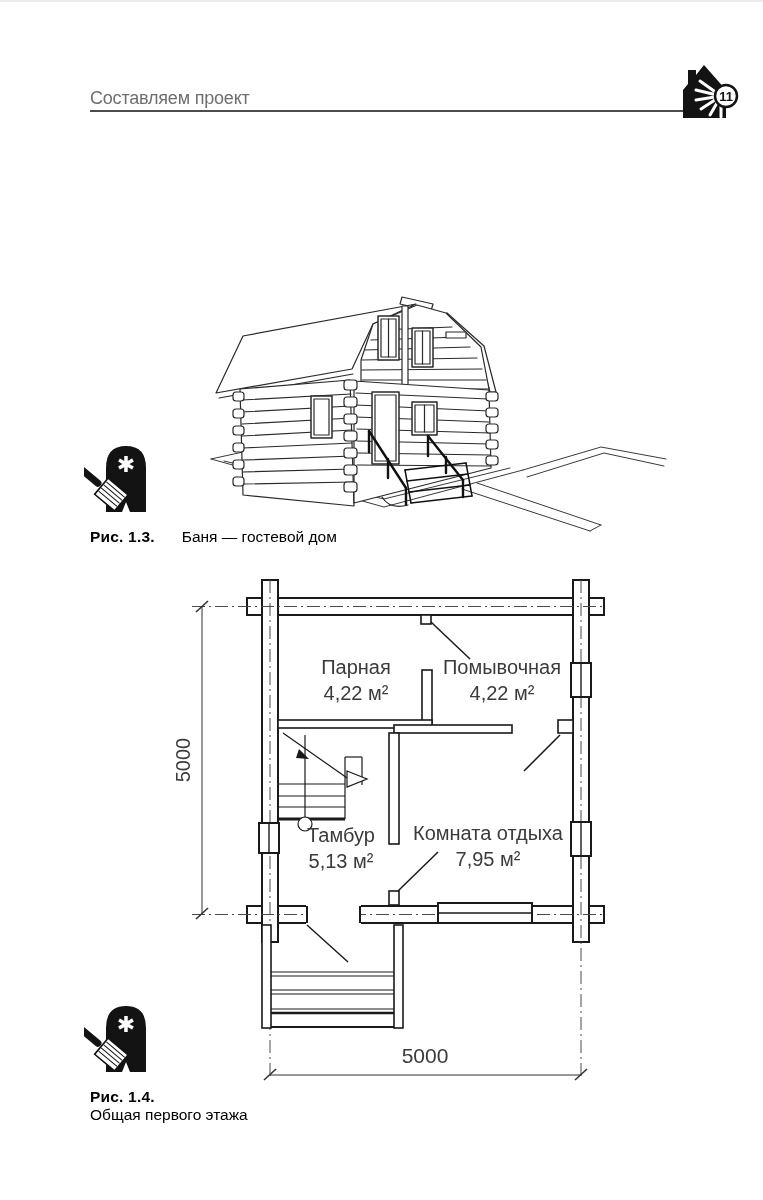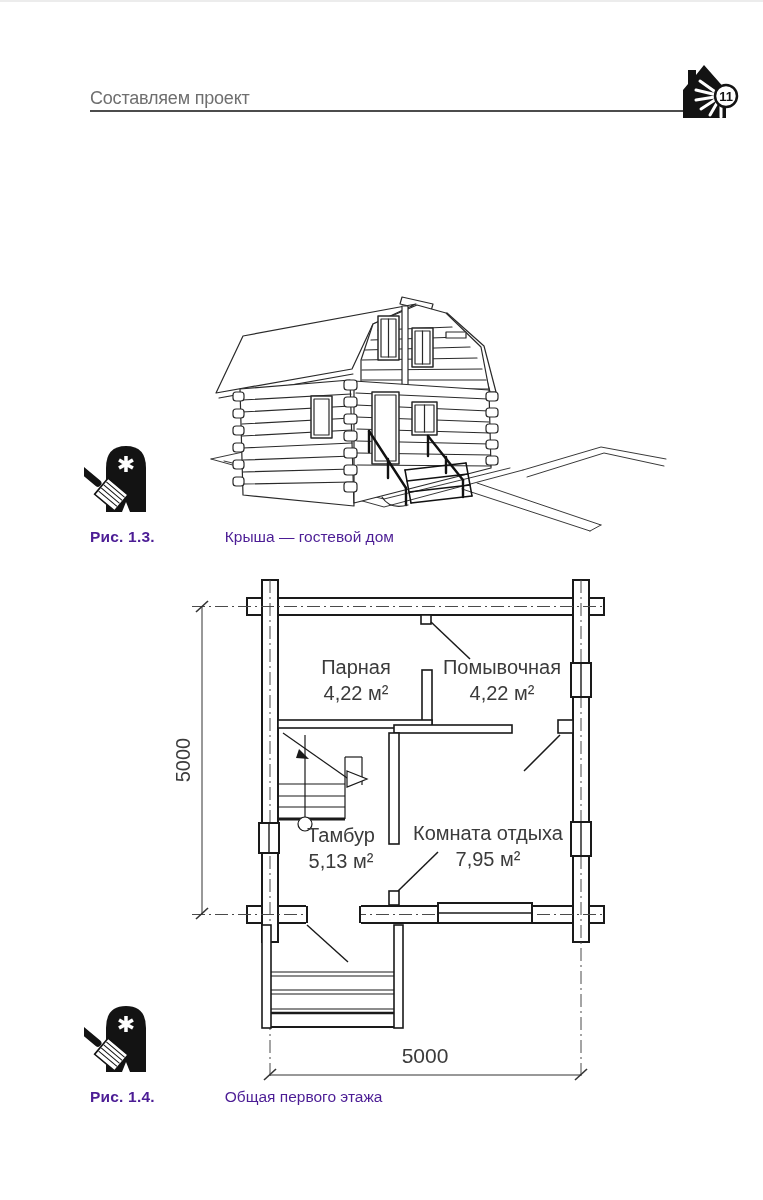--- a/index.html
+++ b/index.html
@@ -19,26 +19,26 @@
 
   .intro {
     position:absolute; left:90px; top:132px; width:604px;
     font-family:"Liberation Serif", serif; font-size:19.5px; line-height:26.5px;
     color:#1c1c1c; text-align:justify;
   }
   .intro b { letter-spacing:0.2px; }
 
   .fig-art { position:absolute; }
   .caption {
-    position:absolute; left:90px; font-size:15.5px; color:#4c1d95;
-    display:flex; align-items:baseline;gap:43px;
+    position:absolute; left:90px; font-size:15.5px; color:#000000;
+    display:flex; align-items:baseline;
   }
   .caption b { margin-right:27px; letter-spacing:0.2px; }
   .cap-13 { top:528px; }
-  .cap-14 { top:1088px; }
+  .cap-14 { top:1088px;flex-direction:column; }
 
   svg text { font-family:"Liberation Sans", sans-serif; }
 </style>
 </head>
 <body>
 
 <div class="page">
   <div class="top-hairline"></div>
 
   <div class="running-head">Составляем проект</div>
@@ -183,21 +183,21 @@
           <line x1="411" y1="503" x2="472" y2="496"></line>
         <line x1="405" y1="470" x2="411" y2="503"></line>
           <line x1="466" y1="463" x2="472" y2="496"></line>
       </g>
       <path d="M382,497 Q390,510 408,505"></path>
     </g>
   </svg>
 
   <div class="caption cap-13">
     <b>Рис. 1.3.</b>
-    <span>Крыша — гостевой дом</span>
+    <span>Баня — гостевой дом</span>
   </div>
 
   <svg class="fig-art" style="left:170px; top:570px;" width="480" height="515" viewBox="170 570 480 515">
 
     <g fill="#ffffff" stroke="#1a1a1a" stroke-width="2">
       <rect x="247" y="598" width="357" height="17"></rect>
       <rect x="247" y="906" width="357" height="17"></rect>
       <rect x="262" y="580" width="16" height="362"></rect>
       <rect x="573" y="580" width="16" height="362"></rect>
     </g>

